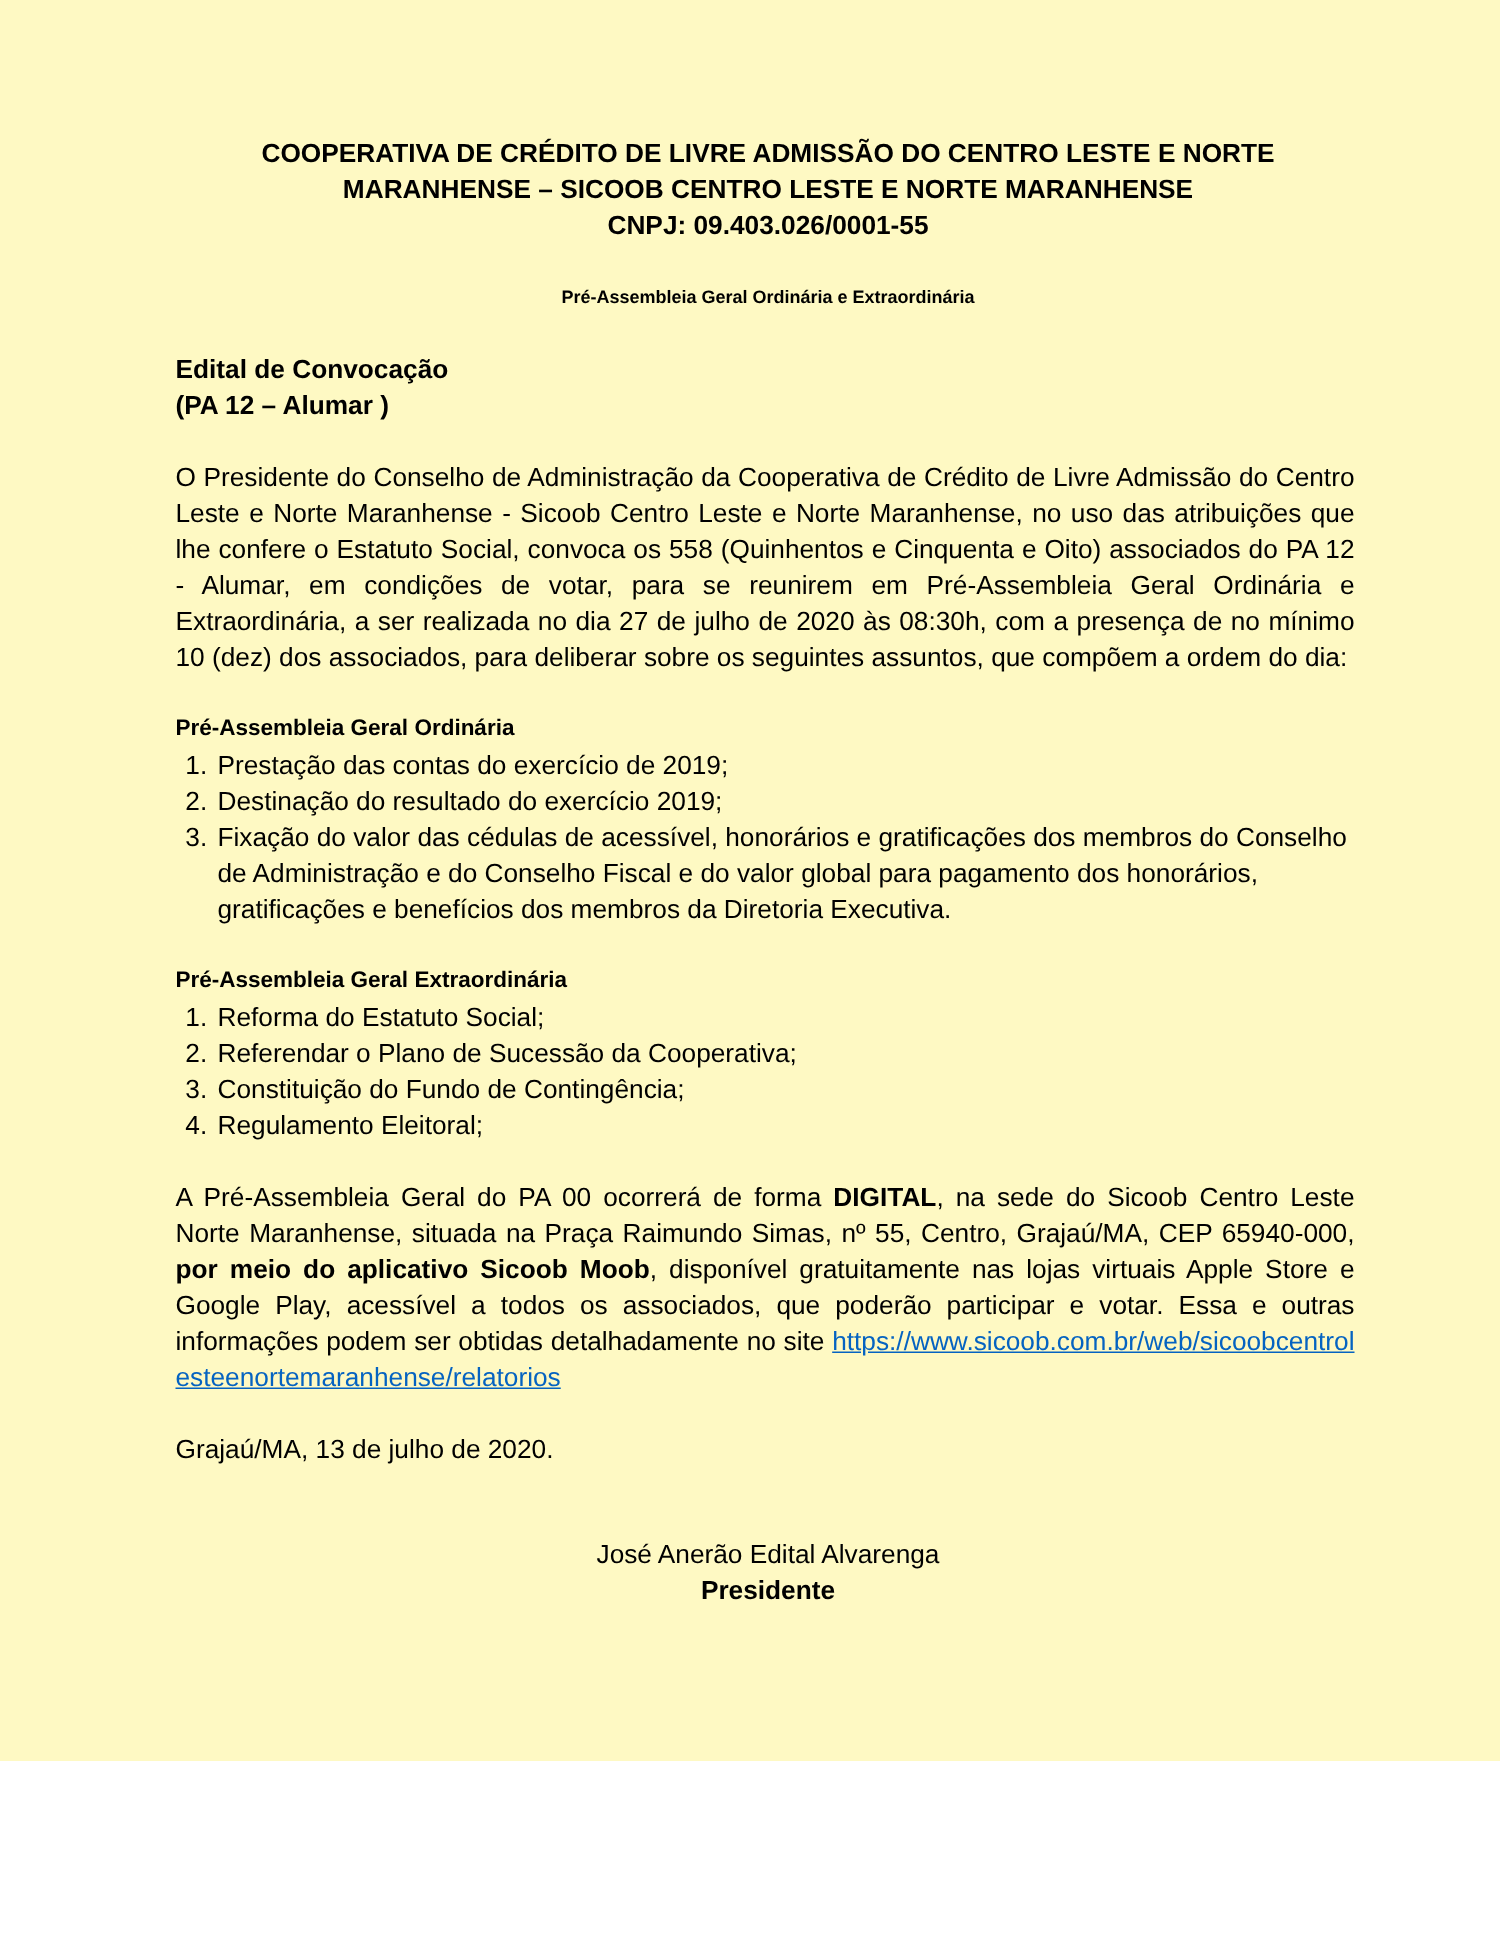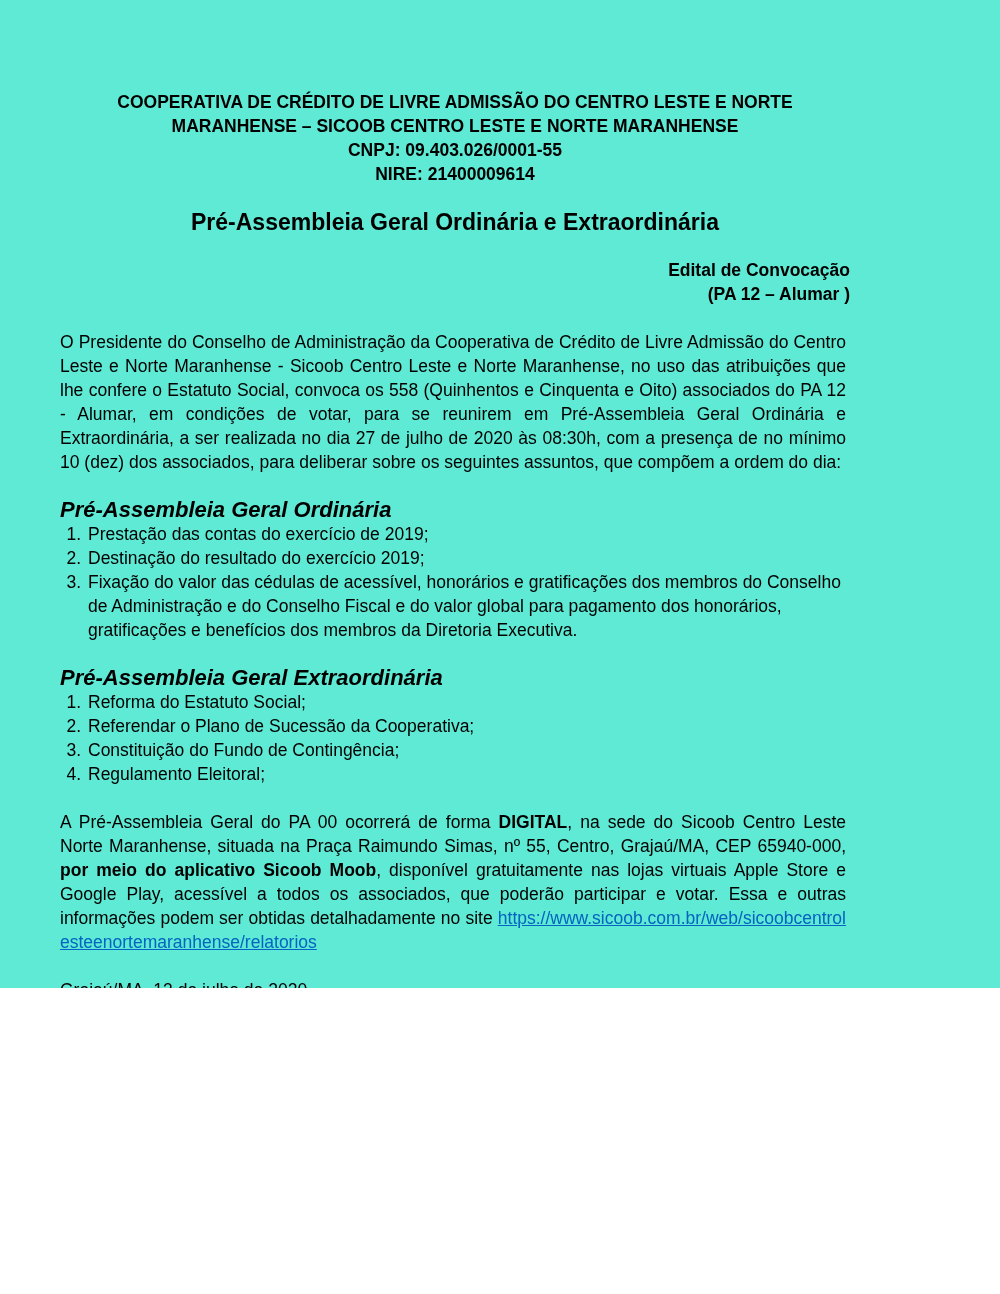--- a/index.html
+++ b/index.html
@@ -3,61 +3,60 @@
 <meta charset="utf-8">
 <style>
   html, body {
     margin: 0;
     padding: 0;
     background: #ffffff;
   }
   .page {
     position: relative;
     width: 1000px;
-    height: 988px;
+    height: 1174px;
     margin: 0 auto;
-    background: #5eead4;
+    background: #fef9c3;
     box-sizing: border-box;
-    padding: 90px 93px 40px 60px;
+    padding: 90px 93px 40px 117px;
     font-family: "Liberation Sans", sans-serif;
     font-size: 17.5px;
     line-height: 24px;
     color: #000000;
   }
   .content {
     width: 790px;
   }
   .just   { text-align: justify; }
   .bold   { font-weight: bold; }
 
   .doc-header {
     font-weight: bold;
     text-align: center;
     margin: 0 0 24px 0;
   }
   .doc-title {
     font-weight: bold;
     text-align: center;
-    font-size: 23px;
+    font-size: 12px;
     margin: 24px 0 24px 0;
   }
   .doc-subtitle {
     font-weight: bold;
-    text-align: right;
+    text-align: left;
     margin: 24px 0 24px 0;
   }
   p.body-par {
     margin: 24px 4px 24px 0;
   }
   h2.section-heading {
-    font-size: 22px;
+    font-size: 15px;
     font-weight: bold;
     margin: 24px 0 0 0;
     line-height: 24px;
-    font-style: italic;
   }
   ol.agenda {
     margin: 0 0 24px 0;
     padding: 0 0 0 26px;
     list-style: decimal outside;
   }
   ol.agenda li {
     padding-left: 2px;
   }
   a.doc-link {
@@ -79,21 +78,20 @@
 </style>
 </head>
 <body>
 
 <div class="page">
   <div class="content">
 
     <div class="doc-header">
       <div>COOPERATIVA DE CRÉDITO DE LIVRE ADMISSÃO DO CENTRO LESTE E NORTE MARANHENSE – SICOOB CENTRO LESTE E NORTE MARANHENSE</div>
       <div>CNPJ: 09.403.026/0001-55</div>
-      <div>NIRE: 21400009614</div>
     </div>
 
     <div class="doc-title">Pré-Assembleia Geral Ordinária e Extraordinária</div>
 
     <div class="doc-subtitle">
       <div>Edital de Convocação</div>
       <div>(PA 12 – Alumar )</div>
     </div>
 
     <p class="body-par just">O Presidente do Conselho de Administração da Cooperativa de Crédito de Livre Admissão do Centro Leste e Norte Maranhense - Sicoob Centro Leste e Norte Maranhense, no uso das atribuições que lhe confere o Estatuto Social, convoca os 558 (Quinhentos e Cinquenta e Oito) associados do PA 12 - Alumar, em condições de votar, para se reunirem em Pré-Assembleia Geral Ordinária e Extraordinária, a ser realizada no dia 27 de julho de 2020 às 08:30h, com a presença de no mínimo 10 (dez) dos associados, para deliberar sobre os seguintes assuntos, que compõem a ordem do dia:</p>

